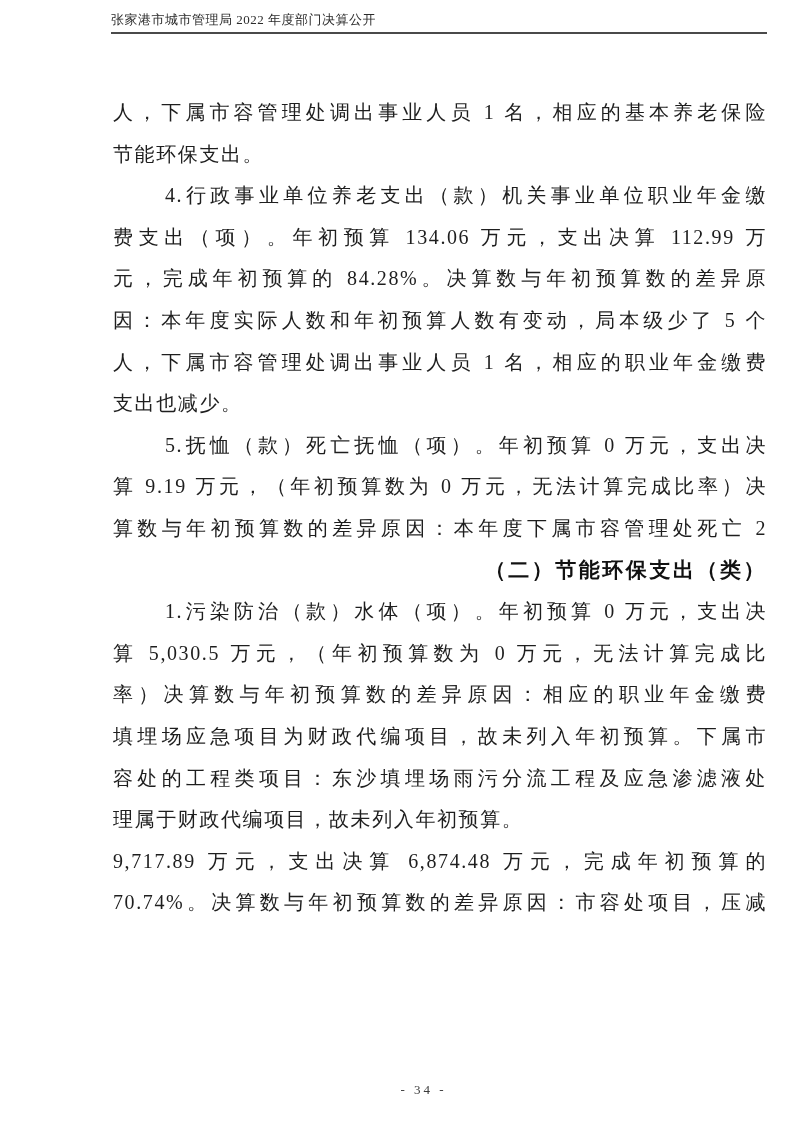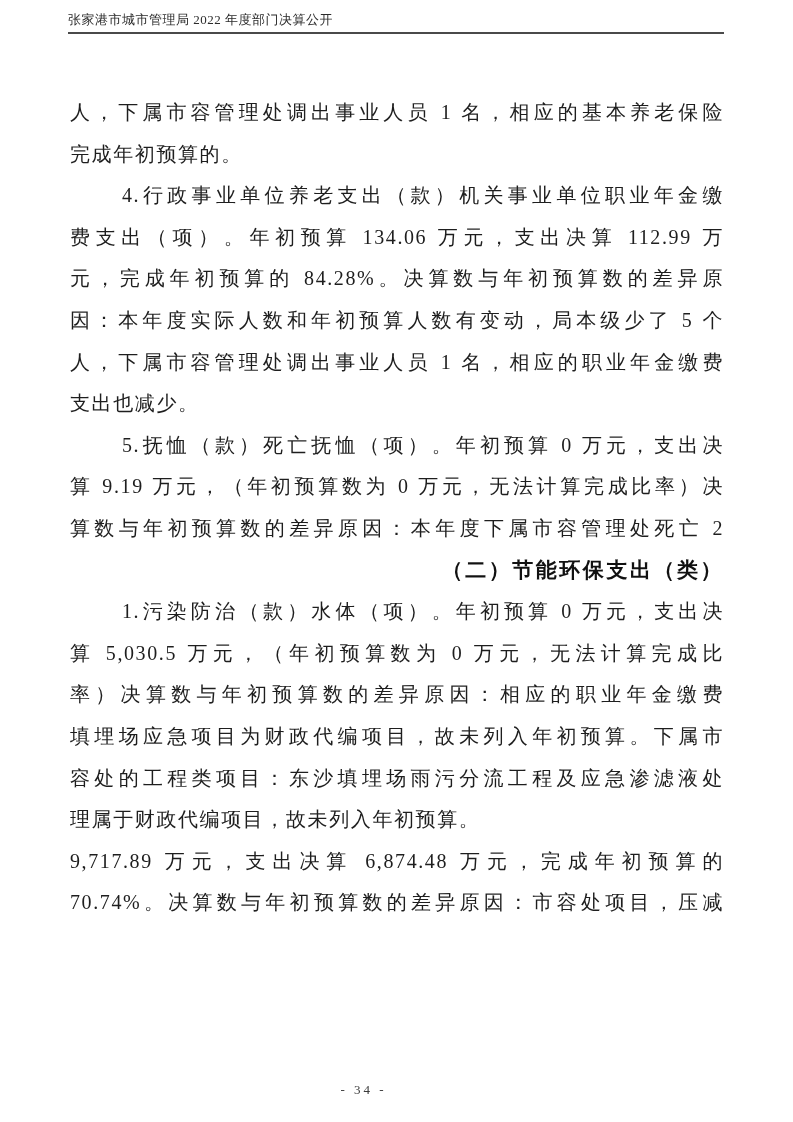--- a/index.html
+++ b/index.html
@@ -8,20 +8,21 @@
     background: #ffffff;
   }
   .page {
     position: relative;
     width: 727px;
     height: 1122px;
     background: #ffffff;
     overflow: hidden;
     font-family: "Liberation Serif", "DejaVu Serif", serif;
     color: #1e1e1e;
+    margin-left: 43px;
   }
   
   .page-header {
     position: absolute;
     left: 68px;
     top: 11px;
     width: 656px;
     padding-bottom: 3px;
     border-bottom: 2px solid #4a4a4a;
     font-size: 13px;
@@ -60,42 +61,42 @@
   .heading {
     padding-left: 2.1em;
     font-weight: 700;
     font-size: 21px;
     letter-spacing: 0.12em;
     color: #111111;
   }
   
   .page-number {
     position: absolute;
-    left: 0;
+    left: 17px;
     top: 1082px;
     width: 100%;
     text-align: center;
     font-size: 13px;
     letter-spacing: 3px;
     color: #3a3a3a;
   }
 </style>
 </head>
 <body>
 
 <div class="page">
 
   <div class="page-header">
     <span>张家港市城市管理局 2022 年度部门决算公开</span>
   </div>
 
   <div class="textcol">
 
     <div class="line jl">人，下属市容管理处调出事业人员 1 名，相应的基本养老保险</div>
-    <div class="line last">完成年初预算的。</div>
+    <div class="line last">节能环保支出。</div>
 
     <div class="line jl ind">4.行政事业单位养老支出（款）机关事业单位职业年金缴</div>
     <div class="line jl">费支出（项）。年初预算 134.06 万元，支出决算 112.99 万</div>
     <div class="line jl">元，完成年初预算的 84.28%。决算数与年初预算数的差异原</div>
     <div class="line jl">因：本年度实际人数和年初预算人数有变动，局本级少了 5 个</div>
     <div class="line jl">人，下属市容管理处调出事业人员 1 名，相应的职业年金缴费</div>
     <div class="line last">支出也减少。</div>
 
     <div class="line jl ind">5.抚恤（款）死亡抚恤（项）。年初预算 0 万元，支出决</div>
     <div class="line jl">算 9.19 万元，（年初预算数为 0 万元，无法计算完成比率）决</div>

